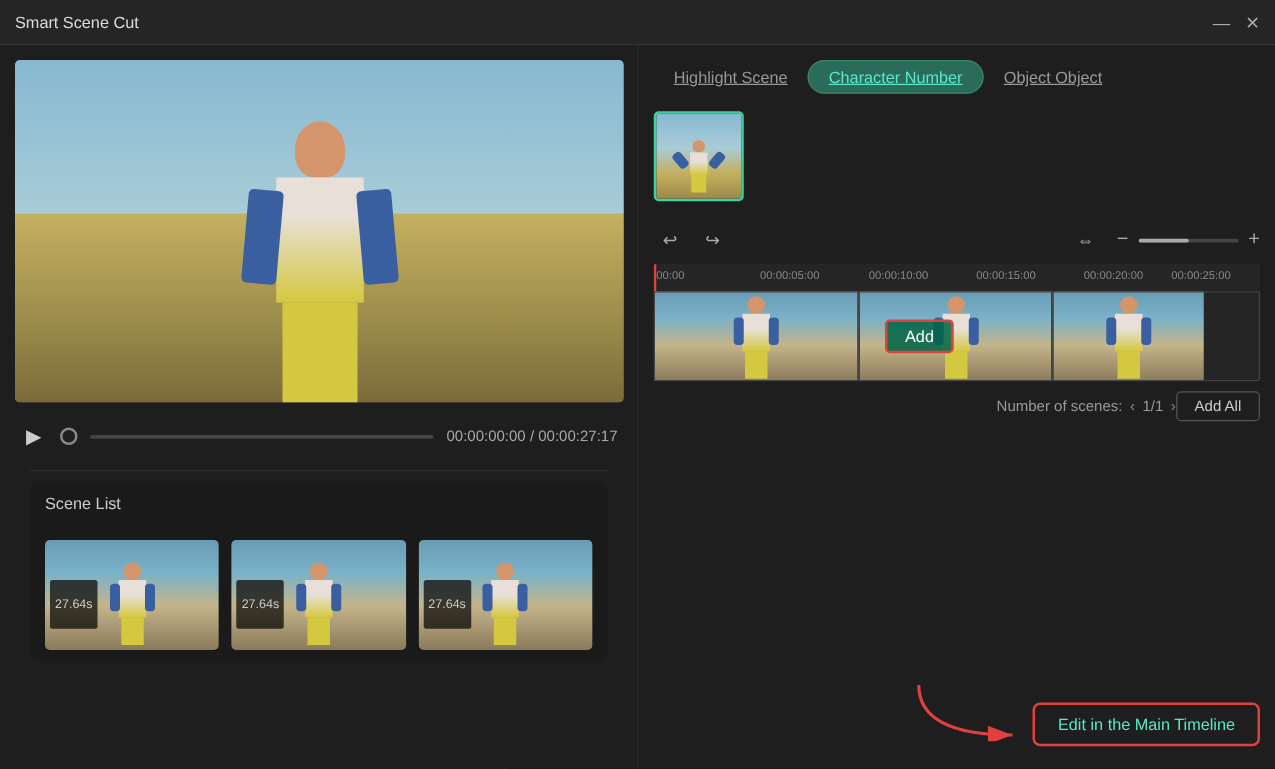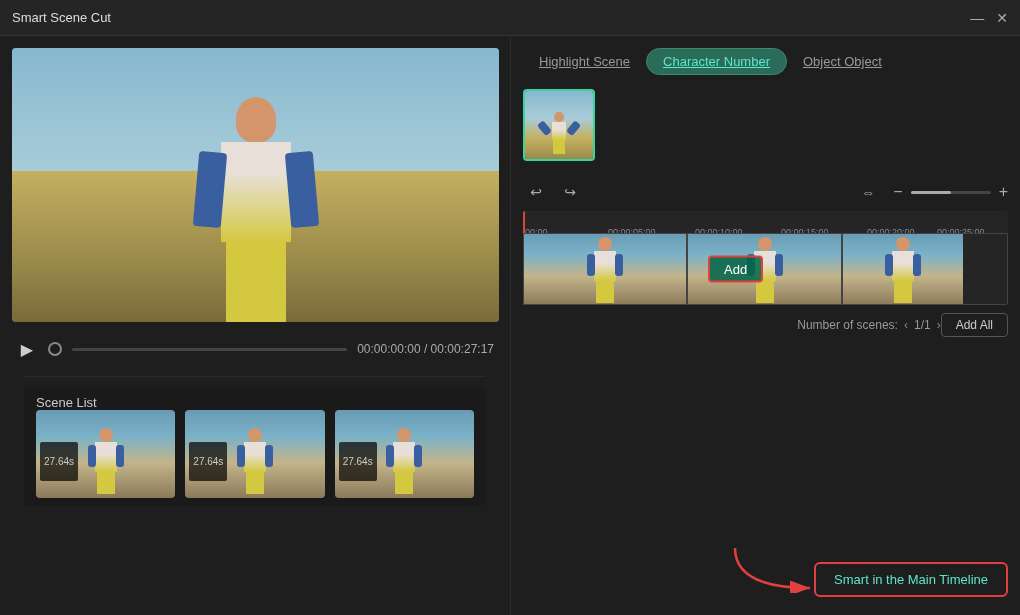--- a/index.html
+++ b/index.html
@@ -170,21 +170,21 @@
       border-radius: 2px;
     }
     .time-display {
       font-size: 12px;
       color: #aaa;
       white-space: nowrap;
     }
     .scene-list-title {
       font-size: 13px;
       color: #ccc;
-      margin-bottom: 0;
+      margin-bottom: 22px;
     }
     .scene-list-items {
       display: flex;
       gap: 10px;
     }
     .scene-thumb {
       width: 155px;
       height: 88px;
       border-radius: 4px;
       overflow: hidden;
@@ -330,21 +330,21 @@
       height: 22px;
       background: #252525;
       position: relative;
       border-radius: 2px 2px 0 0;
       overflow: hidden;
     }
     .ruler-tick-label {
       position: absolute;
       font-size: 9px;
       color: #888;
-      top: 16px;
+      top: 4px;
     }
     .ruler-playhead {
       position: absolute;
       left: 0;
       top: 0;
       width: 2px;
       height: 100%;
       background: #e04040;
     }
 
@@ -659,17 +659,17 @@
     <div style="position:relative; display:flex; justify-content:flex-end; align-items:flex-end; padding-bottom:6px;">
 
       <svg width="90" height="55" viewBox="0 0 90 55" style="position:absolute; right:188px; bottom:10px;">
         <defs>
           <marker id="arrowhead" markerWidth="8" markerHeight="6" refX="8" refY="3" orient="auto">
             <polygon points="0 0, 8 3, 0 6" fill="#e04040"></polygon>
           </marker>
         </defs>
         <path d="M5 10 Q5 50 80 50" stroke="#e04040" stroke-width="2.5" fill="none" marker-end="url(#arrowhead)"></path>
       </svg>
-      <button class="edit-main-timeline-btn">Smart in the Main Timeline</button>
+      <button class="edit-main-timeline-btn">Edit in the Main Timeline</button>
     </div>
 
   </div>
 </div>
 
 </body></html>

